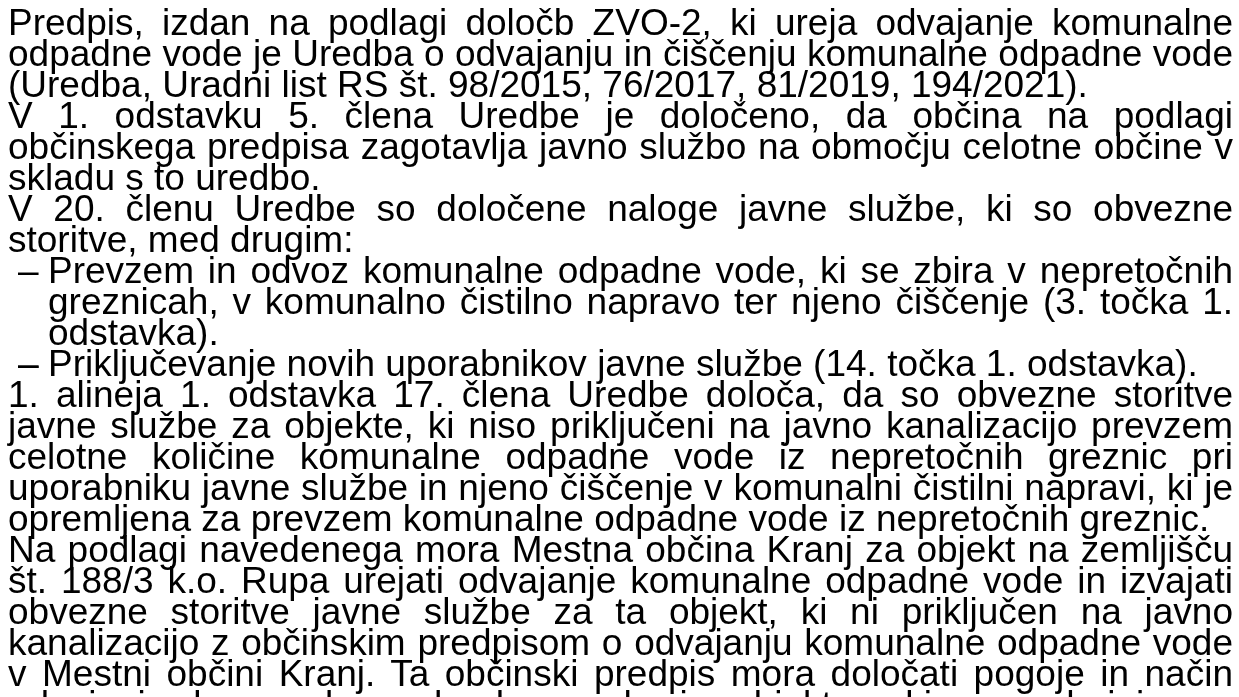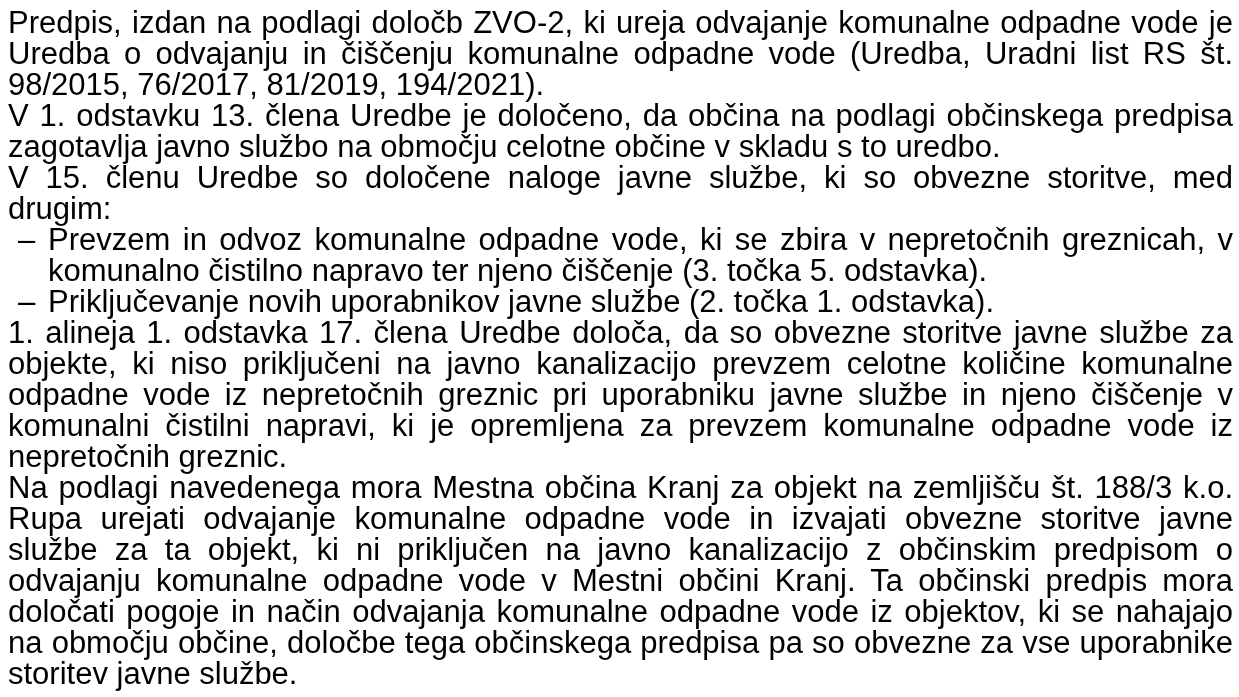--- a/index.html
+++ b/index.html
@@ -11,21 +11,21 @@
     height: 697px;
     background: #ffffff;
     overflow: hidden;
   }
   .page {
     box-sizing: border-box;
     width: 1239px;
     height: 697px;
     padding: 7px 6px 0 8px;
     font-family: "Liberation Sans", "DejaVu Sans", sans-serif;
-    font-size: 31px;
+    font-size: 37px;
     line-height: 31px;
     color: #000000;
     text-align: justify;
   }
   .para {
     margin: 0;
   }
   .para.spaced {
   }
   .bullet-list {
@@ -42,23 +42,23 @@
     top: 0;
     color: #000000;
   }
 </style>
 </head>
 <body>
 
 <div class="page">
   <div>
       <p class="para">Predpis, izdan na podlagi določb ZVO-2, ki ureja odvajanje komunalne odpadne vode je Uredba o odvajanju in čiščenju komunalne odpadne vode (Uredba, Uradni list RS št. 98/2015, 76/2017, 81/2019, 194/2021).</p>
-      <p class="para">V 1. odstavku 13. člena Uredbe je določeno, da občina na podlagi občinskega predpisa zagotavlja javno službo na območju celotne občine v skladu s to uredbo.</p>
-      <p class="para">V 15. členu Uredbe so določene naloge javne službe, ki so obvezne storitve, med drugim:</p>
+      <p class="para">V 1. odstavku 5. člena Uredbe je določeno, da občina na podlagi občinskega predpisa zagotavlja javno službo na območju celotne občine v skladu s to uredbo.</p>
+      <p class="para">V 20. členu Uredbe so določene naloge javne službe, ki so obvezne storitve, med drugim:</p>
       <div class="bullet-list">
-        <div class="bullet-item"><span class="dash">–</span><span>Prevzem in odvoz komunalne odpadne vode, ki se zbira v nepretočnih greznicah, v komunalno čistilno napravo ter njeno čiščenje (3. točka 5. odstavka).</span></div>
+        <div class="bullet-item"><span class="dash">–</span><span>Prevzem in odvoz komunalne odpadne vode, ki se zbira v nepretočnih greznicah, v komunalno čistilno napravo ter njeno čiščenje (3. točka 1. odstavka).</span></div>
         <div class="bullet-item"><span class="dash">–</span></div>
-        <div class="bullet-item"><span class="dash">–</span><span>Priključevanje novih uporabnikov javne službe (2. točka 1. odstavka).</span></div>
+        <div class="bullet-item"><span class="dash">–</span><span>Priključevanje novih uporabnikov javne službe (14. točka 1. odstavka).</span></div>
       </div>
       <p class="para">1. alineja 1. odstavka 17. člena Uredbe določa, da so obvezne storitve javne službe za objekte, ki niso priključeni na javno kanalizacijo prevzem celotne količine komunalne odpadne vode iz nepretočnih greznic pri uporabniku javne službe in njeno čiščenje v komunalni čistilni napravi, ki je opremljena za prevzem komunalne odpadne vode iz nepretočnih greznic.</p>
       <p class="para spaced">Na podlagi navedenega mora Mestna občina Kranj za objekt na zemljišču št. 188/3 k.o. Rupa urejati odvajanje komunalne odpadne vode in izvajati obvezne storitve javne službe za ta objekt, ki ni priključen na javno kanalizacijo z občinskim predpisom o odvajanju komunalne odpadne vode v Mestni občini Kranj. Ta občinski predpis mora določati pogoje in način odvajanja komunalne odpadne vode iz objektov, ki se nahajajo na območju občine, določbe tega občinskega predpisa pa so obvezne za vse uporabnike storitev javne službe.</p>
     </div>
 </div>
 
 </body></html>

